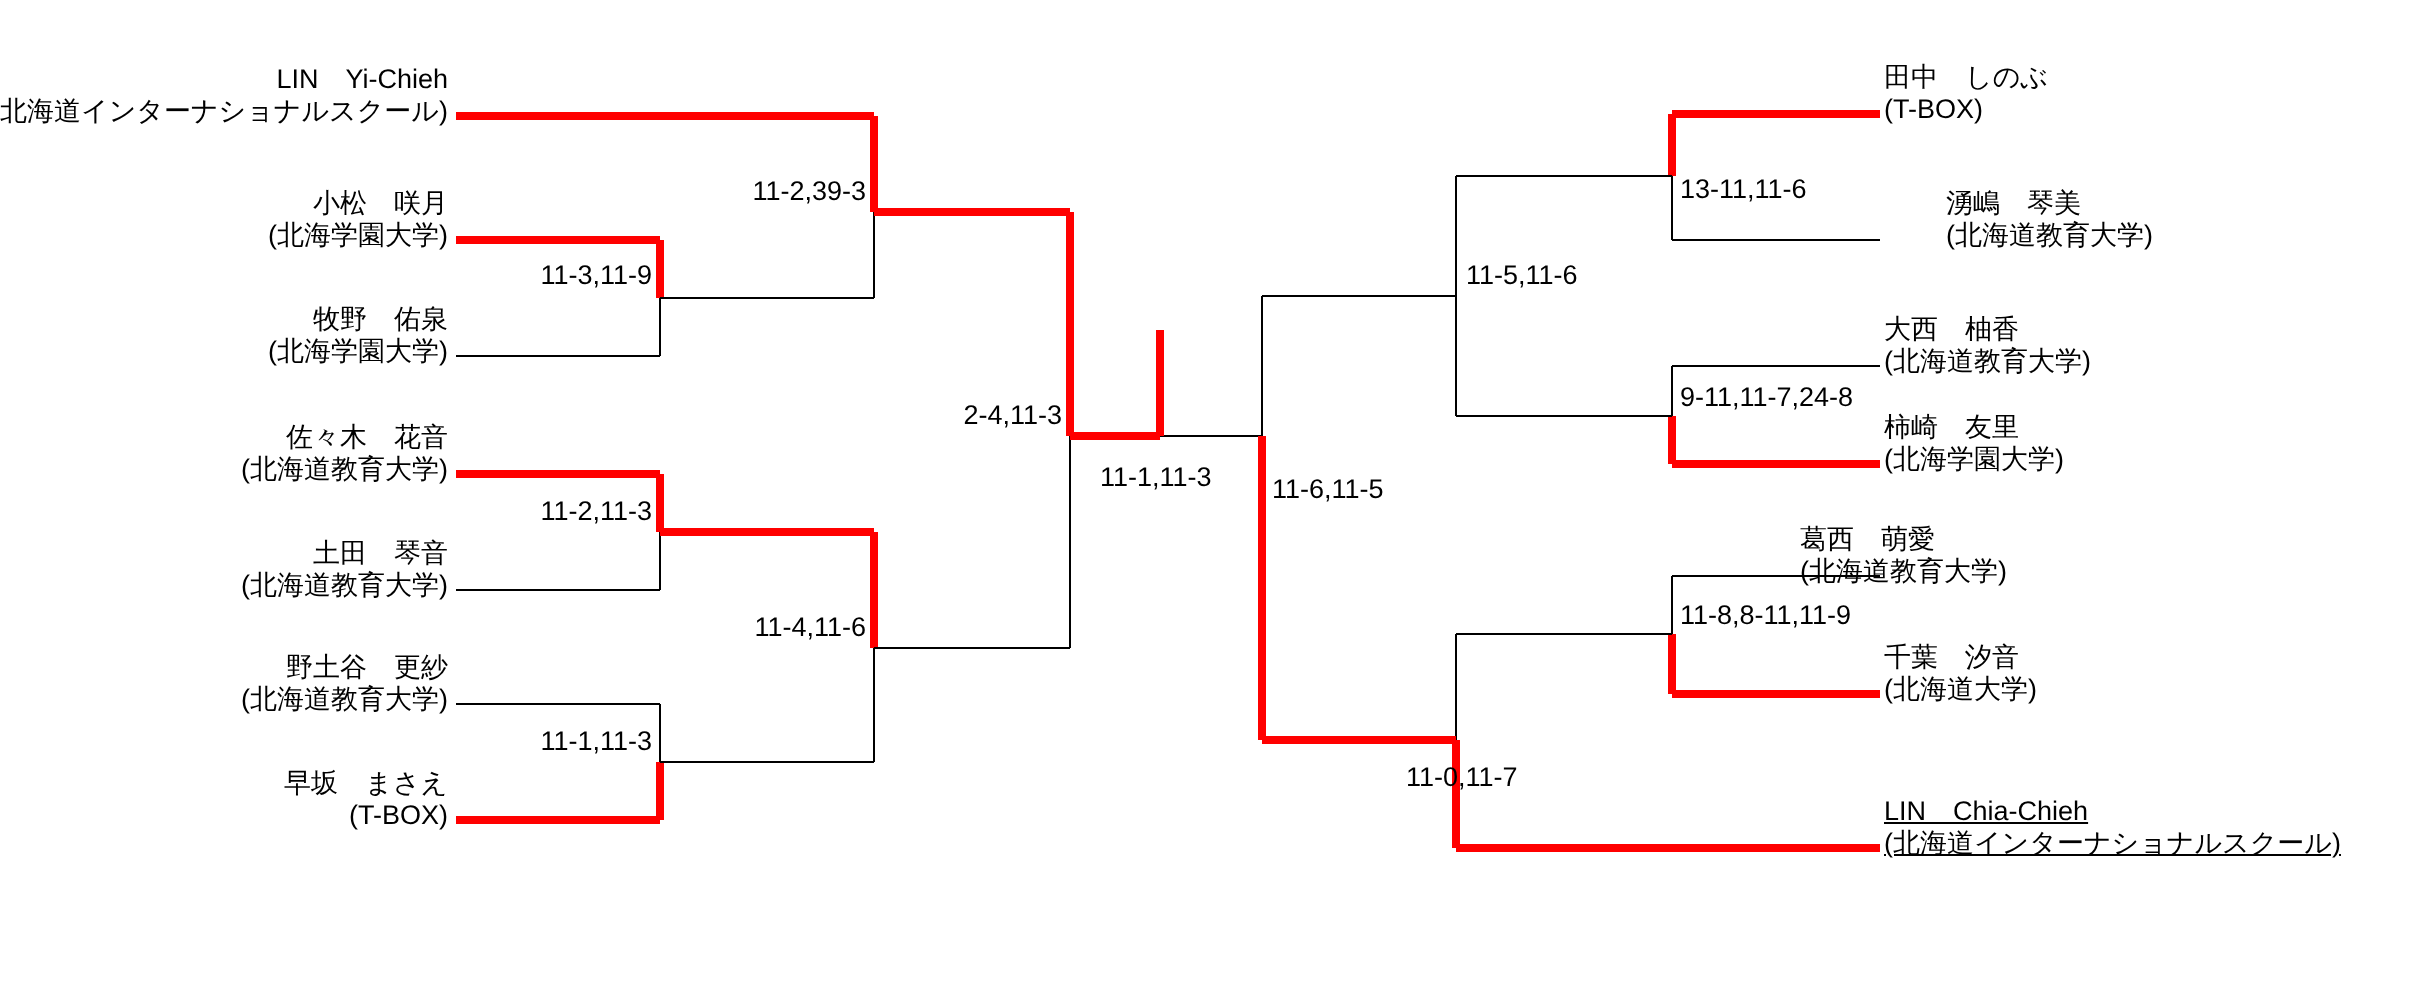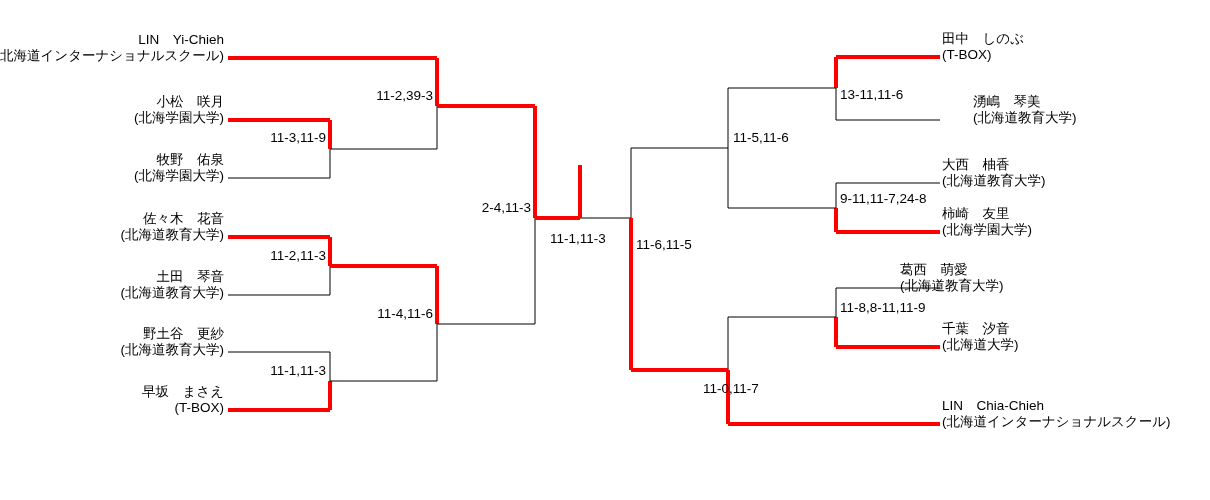--- a/index.html
+++ b/index.html
@@ -131,21 +131,21 @@
   <span class="ln">(北海学園大学)</span>
 </div>
 <div class="lbl player-right" style="left:900px;top:262px;">
   <span class="ln">葛西　萌愛</span>
   <span class="ln">(北海道教育大学)</span>
 </div>
 <div class="lbl player-right" style="left:942px;top:321px;">
   <span class="ln">千葉　汐音</span>
   <span class="ln">(北海道大学)</span>
 </div>
-<div class="lbl player-right" style="left:942px;top:398px;">
+<div class="lbl player-right" style="left:942px;top:398px;text-decoration:underline;">
   <span class="ln">LIN　Chia-Chieh</span>
   <span class="ln">(北海道インターナショナルスクール)</span>
 </div>
 
 <div class="score score-leftal" style="right:884px;top:131px;">11-3,11-9</div>
 <div class="score score-leftal" style="right:884px;top:249px;">11-2,11-3</div>
 <div class="score score-leftal" style="right:884px;top:364px;">11-1,11-3</div>
 <div class="score score-leftal" style="right:777px;top:89px;">11-2,39-3</div>
 <div class="score score-leftal" style="right:777px;top:307px;">11-4,11-6</div>
 <div class="score score-leftal" style="right:679px;top:201px;">2-4,11-3</div>

